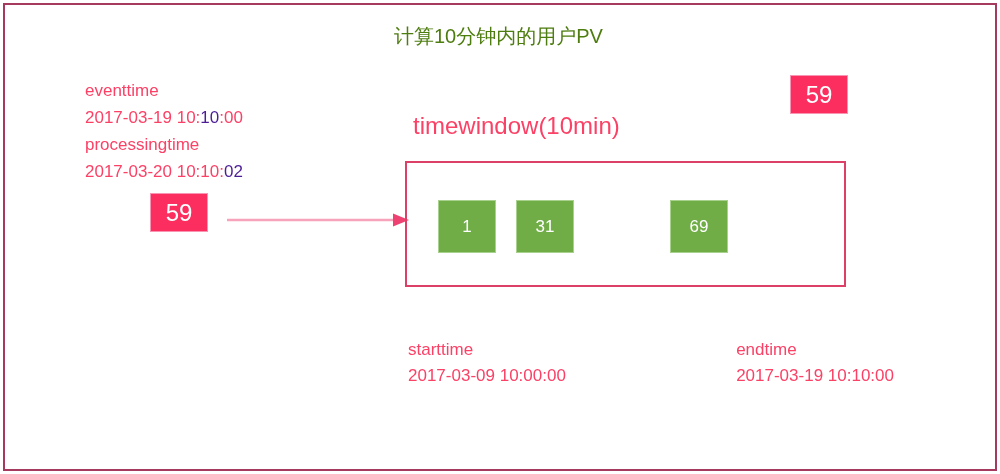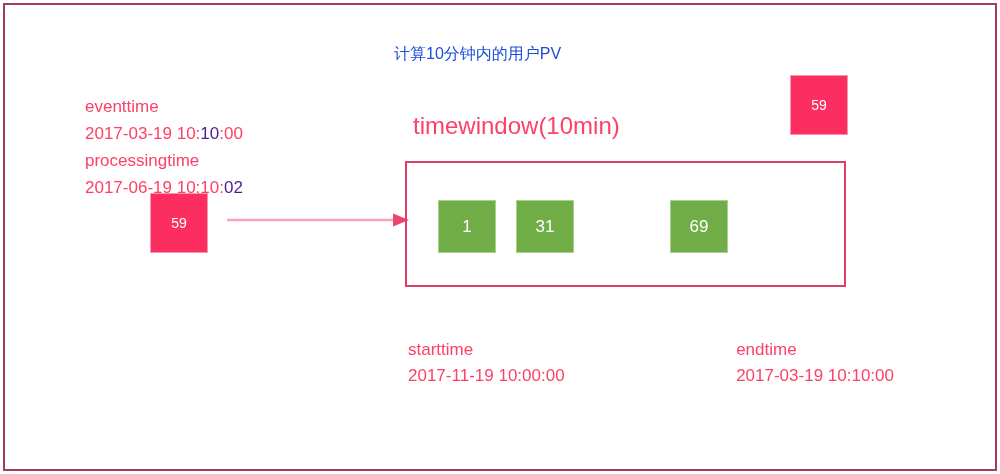--- a/index.html
+++ b/index.html
@@ -12,41 +12,41 @@
     overflow: hidden;
   }
   .page-border {
     position: absolute;
     left: 3px; top: 3px; right: 3px; bottom: 3px;
     border: 2px solid #A63A5E;
     pointer-events: none;
   }
   .title {
     position: absolute;
-    left: 394px; top: 44px;
-    font-size: 16px;
-    color: #1d4ed8;
+    left: 394px; top: 23px;
+    font-size: 20px;
+    color: #4d7c0f;
     white-space: nowrap;
   }
   .event-info {
     position: absolute;
-    left: 85px; top: 93px;
+    left: 85px; top: 77px;
     font-size: 17px;
     line-height: 27px;
     color: #FB4166;
     white-space: nowrap;
   }
   .gold { color: #4c1d95; }
   .pink-box {
     position: absolute;
-    width: 58px; height: 60px;
+    width: 58px; height: 39px;
     background: #FB2E5F;
     border: 1px solid #F795B2;
     color: #ffffff;
-    font-size: 14px;
+    font-size: 24px;
     display: flex;
     align-items: center;
     justify-content: center;
     box-sizing: border-box;
   }
   .pink-box.left-event  { left: 150px; top: 193px; }
   .pink-box.corner-event { left: 790px; top: 75px; }
   .arrow {
     position: absolute;
     left: 226px; top: 210px;
@@ -100,41 +100,41 @@
 <div class="canvas">
 
   <div class="page-border"></div>
 
   <div class="title">计算10分钟内的用户PV</div>
 
   <div class="event-info">
     <div>eventtime</div>
     <div><span>2017-03-19 10:</span><span class="gold">10</span><span>:00</span></div>
     <div>processingtime</div>
-    <div><span>2017-06-19 10:10:</span><span class="gold">02</span></div>
+    <div><span>2017-03-20 10:10:</span><span class="gold">02</span></div>
   </div>
 
   <div class="pink-box left-event">59</div>
 
   <svg class="arrow" width="184" height="20" viewBox="0 0 184 20">
     <line x1="1" y1="10" x2="169" y2="10" stroke="#F6A3BB" stroke-width="2.5"></line>
     <polygon points="167,3.5 183,10 167,16.5" fill="#EE4372"></polygon>
   </svg>
 
   <div class="window-label">timewindow(10min)</div>
 
   <div class="window-box"></div>
 
   <div class="green-box e0">1</div>
   <div class="green-box e1">31</div>
   <div class="green-box e3">69</div>
 
   <div class="time-block start">
     <div>starttime</div>
-    <div>2017-11-19 10:00:00</div>
+    <div>2017-03-09 10:00:00</div>
   </div>
 
   <div class="time-block end">
     <div>endtime</div>
     <div>2017-03-19 10:10:00</div>
   </div>
 
   <div class="pink-box corner-event">59</div>
 
 </div>

